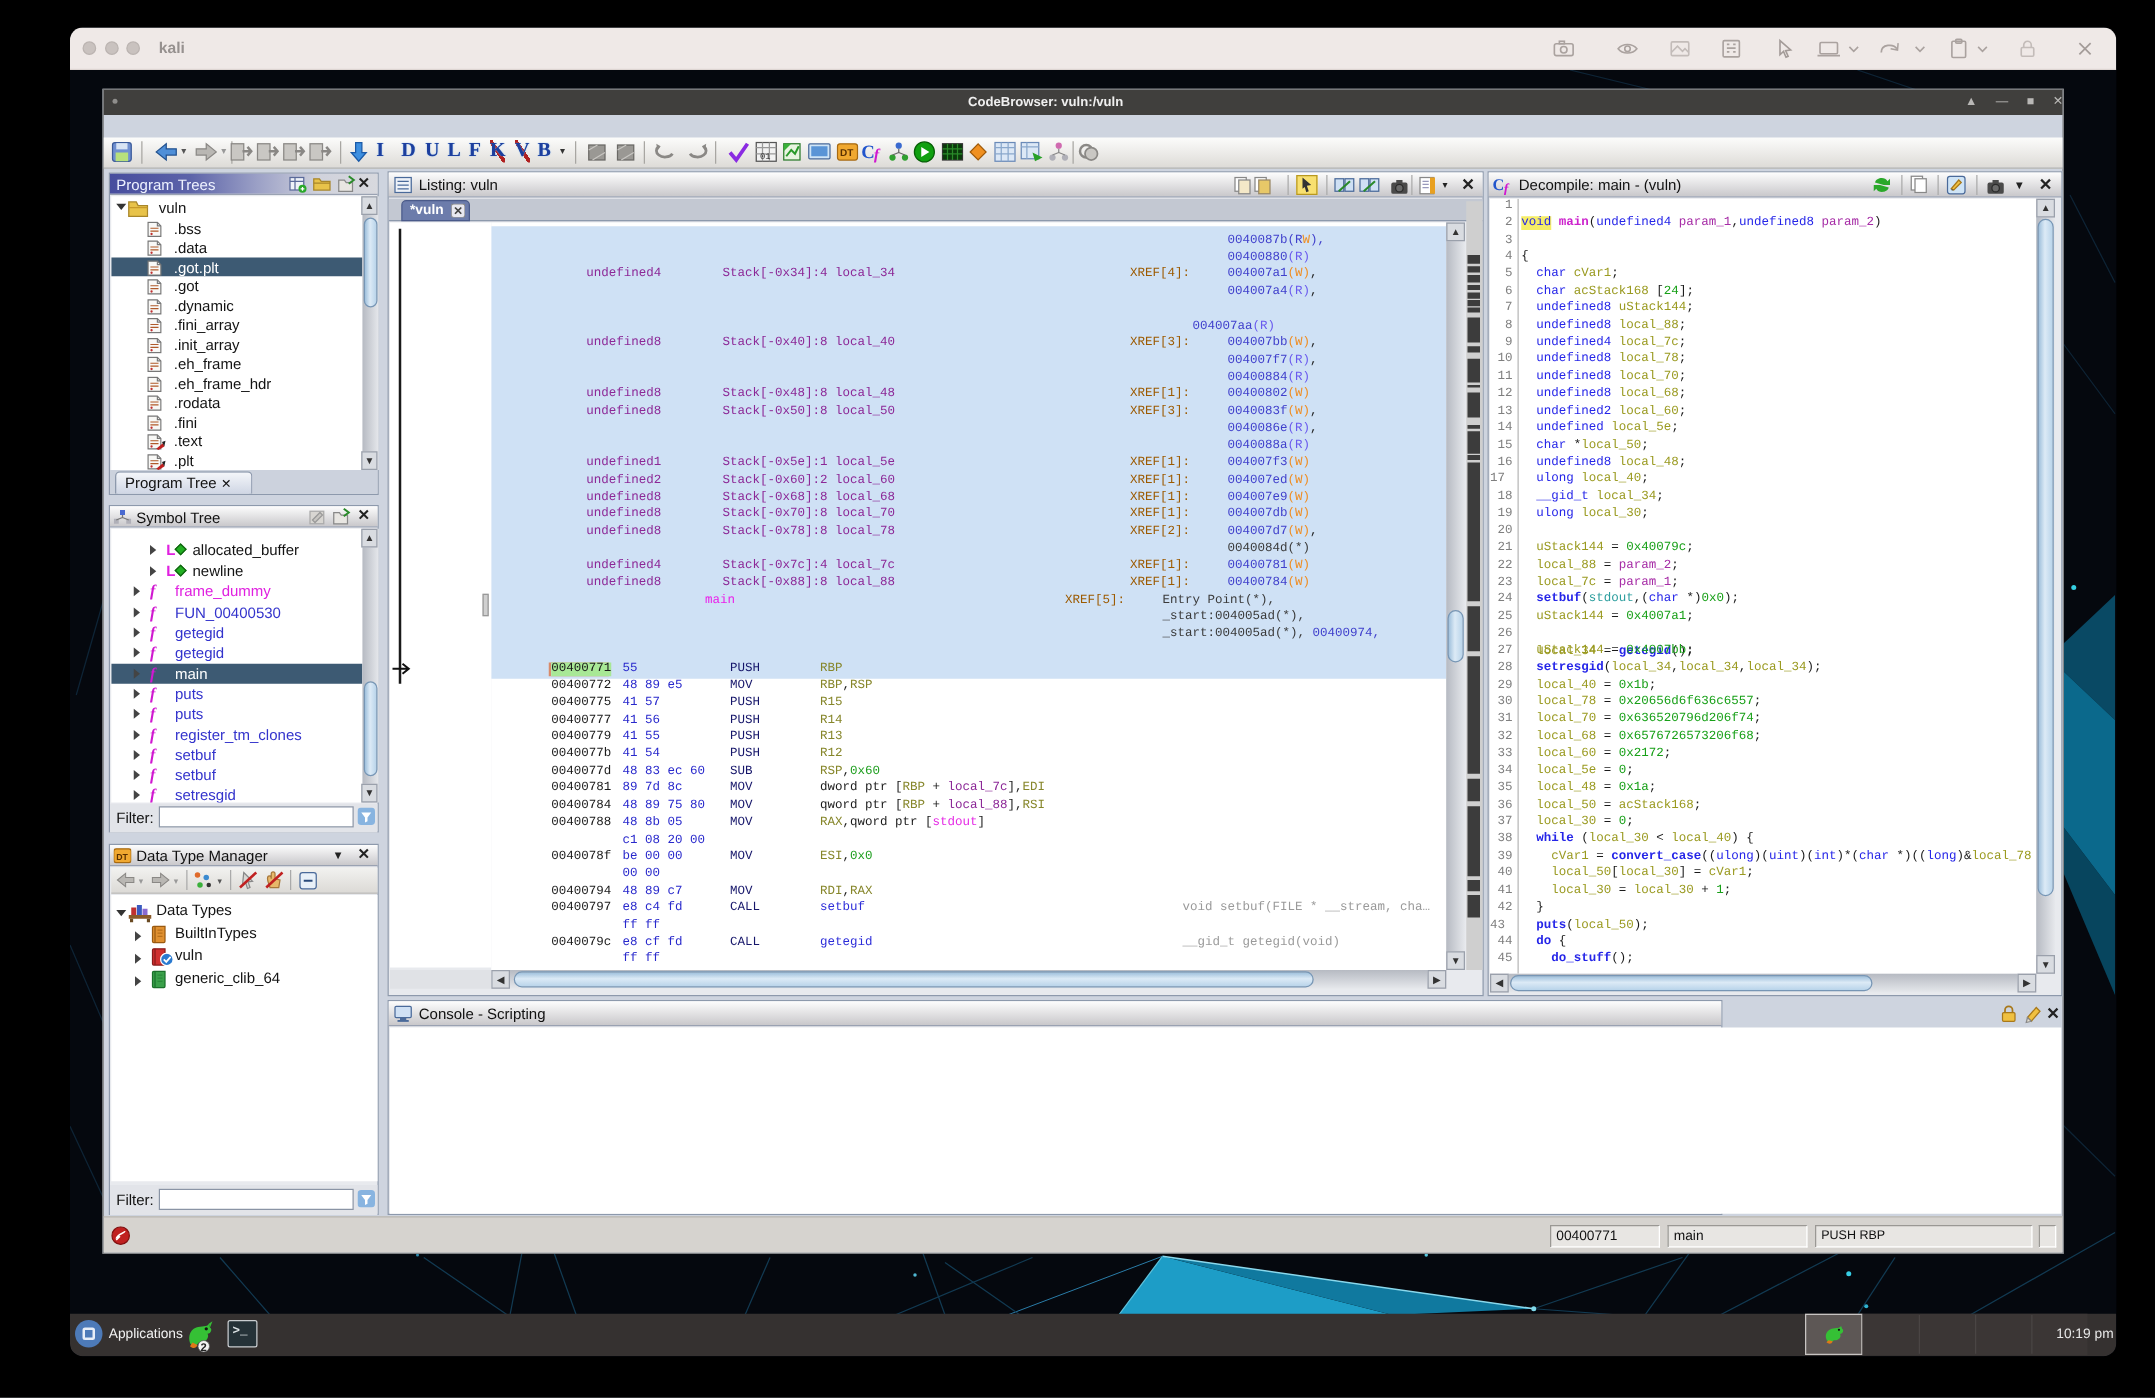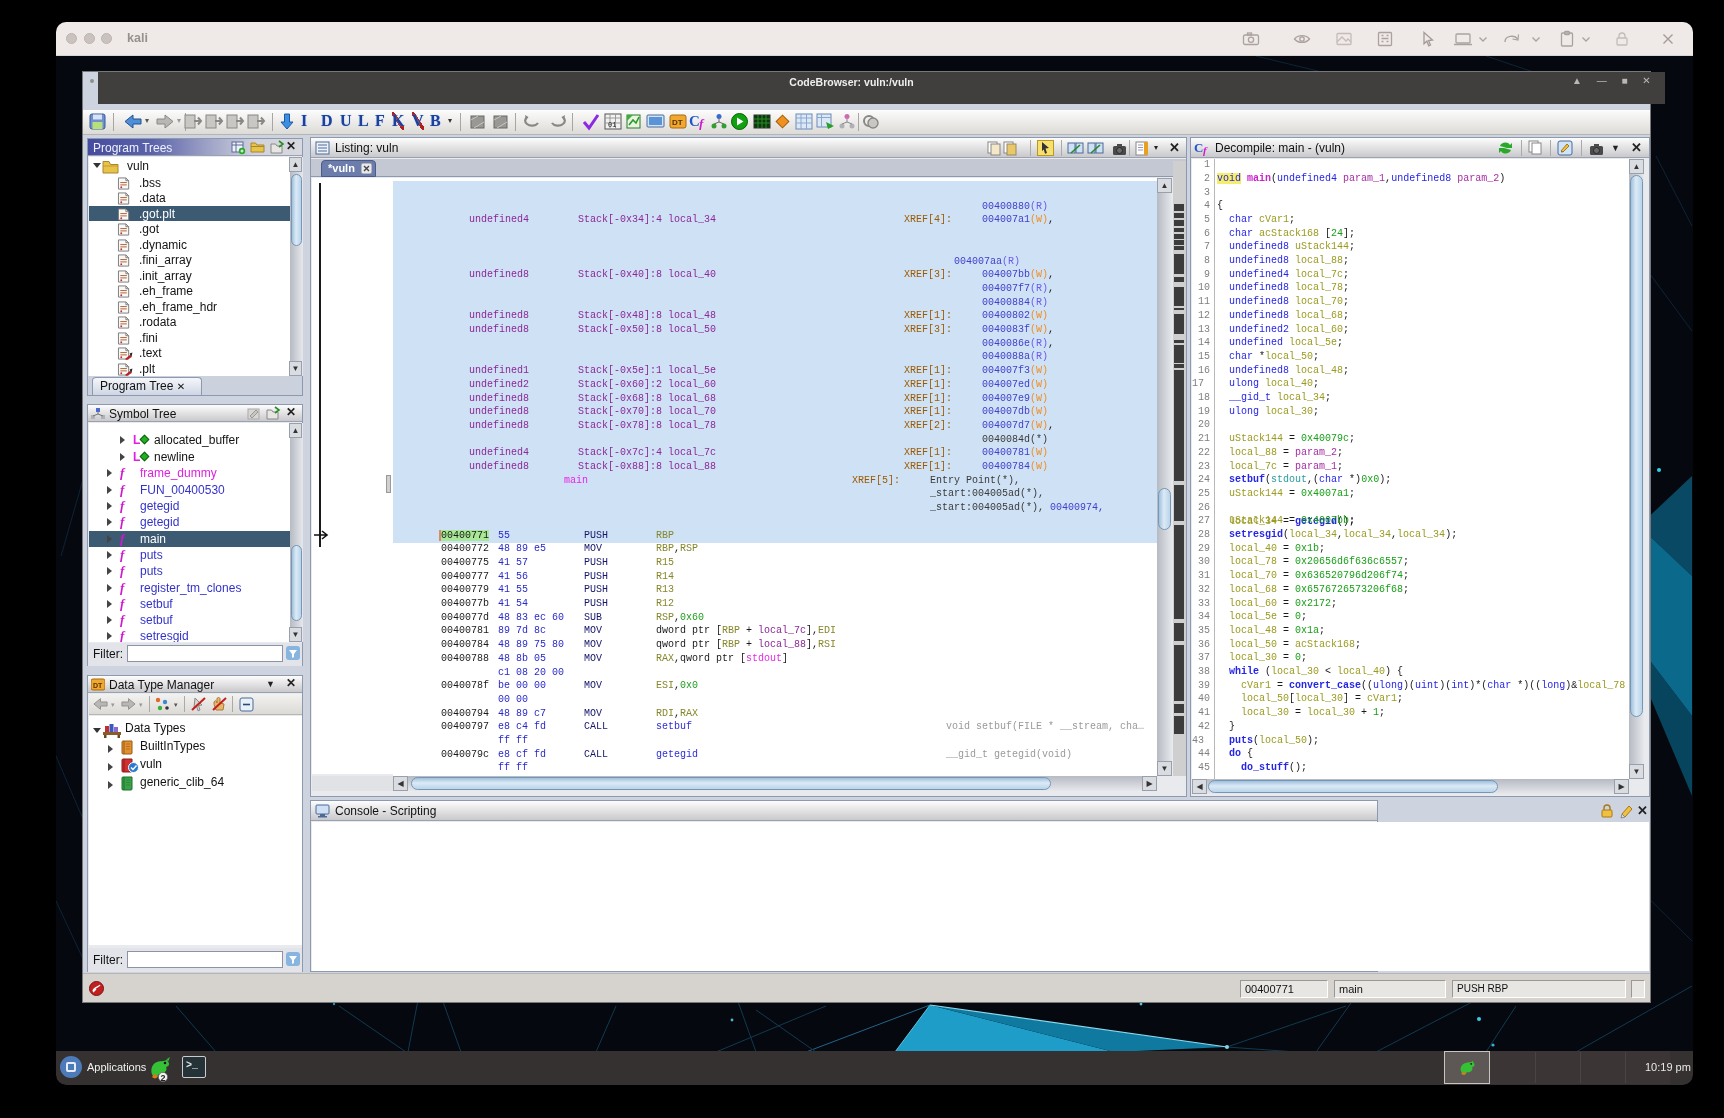--- a/index.html
+++ b/index.html
@@ -8,21 +8,21 @@
 .mono{font-family:"Liberation Mono",monospace;font-size:10px;white-space:pre;line-height:13.7px}
 #vmwin{position:absolute;left:56px;top:22px;width:1637px;height:1063px;border-radius:10px;overflow:hidden;background:#0a0f18}
 #world{position:absolute;left:-56px;top:-22px;width:1724px;height:1118px}
 
 #vtb{left:56px;top:22px;width:1637px;height:34px;background:#efe9e7;border-bottom:1px solid #ddd5d2}
 .tl{position:absolute;top:11px;width:11px;height:11px;border-radius:50%;background:#c9c2bf;border:1px solid #bbb4b1}
 #vtb-title{position:absolute;left:71px;top:9px;font-size:12.5px;font-weight:600;color:#96918f;font-family:"Liberation Sans",sans-serif}
 .vico{position:absolute;top:8px;color:#b3aba8}
 
 #gwin{left:82px;top:71px;width:1569px;height:932px;background:#ced4df;border:1px solid #77787a}
-#gtb{left:98px;top:72px;width:1567px;height:32px;background:#403f3d}
+#gtb{left:83px;top:72px;width:1567px;height:20px;background:#403f3d}
 #gtb-title{position:absolute;left:0;width:1507px;top:4px;text-align:center;color:#efefef;font-size:10.5px;font-weight:bold;font-family:"Liberation Sans",sans-serif}
 #gmenu{left:83px;top:91px;width:1567px;height:19px;background:linear-gradient(#ffffff,#ededea);border-bottom:1px solid #d8d6d2}
 .mi{position:absolute;top:3px;font-size:11.7px;color:#1a1a1a;font-family:"Liberation Sans",sans-serif}
 .mi u{text-decoration:underline}
 #gtool{left:83px;top:110px;width:1567px;height:25px;background:linear-gradient(#fcfcfb,#dddbd7);border-bottom:1px solid #b7b5b1}
 .tsep{position:absolute;top:3px;width:1px;height:18px;background:#a8a6a2}
 .tico{position:absolute;font-family:"Liberation Sans",sans-serif}
 
 .panel{position:absolute;border:1px solid #8d99ac;background:#e8eaee}
 .phdr{position:absolute;left:0;top:0;right:0;height:17px;background:linear-gradient(#fdfdfd,#c9c8cb);border-bottom:1px solid #9aa2b2;font-family:"Liberation Sans",sans-serif;font-size:12px;color:#111}
@@ -656,22 +656,24 @@
           </svg>
  </div>
  <div class="ab" style="left:1px;top:40px;width:81px;height:596px;background:#fff"></div>
  <div class="ab" style="left:8px;top:45px;width:2px;height:364px;background:#1a1a1a"></div>
  <svg class="ab" style="left:1px;top:390px" width="20" height="14" viewBox="0 0 20 14">
           <path d="M2 7 H14 M10 3 L15 7 L10 11" stroke="#111" stroke-width="1.6" fill="none"></path>
         </svg>
  <span class="ab" style="left:75px;top:337px;width:5px;height:18px;background:#d0d0d0;border:1px solid #999"></span>
  <div class="ab" style="left:82px;top:40px;width:764px;height:598px;background:#fff;overflow:hidden" id="listwrap">
    <div class="ab" style="left:0;top:3px;width:764px;height:361.5px;background:#cfe1f5"></div>
+   <div class="ab mono" style="left:0;top:8.0px;width:764px;height:14px"><span class="ab" style="left:589px"><span style="color:#4040cc">0040087b(R</span><span style="color:#ef8d22">W</span><span style="color:#4040cc">),</span></span></div>
    <div class="ab mono" style="left:0;top:21.7px;width:764px;height:14px"><span class="ab" style="left:589px"><span style="color:#4040cc">00400880</span><span style="color:#6a5aee">(R)</span><span style="color:#1a1a1a"></span></span></div>
    <div class="ab mono" style="left:0;top:35.4px;width:764px;height:14px"><span class="ab" style="left:76px"><span style="color:#8c2897">undefined4</span></span><span class="ab" style="left:185px"><span style="color:#8c2897">Stack[-0x34]:4 local_34</span></span><span class="ab" style="left:511px"><span style="color:#9c5a00">XREF[4]:</span></span><span class="ab" style="left:589px"><span style="color:#4040cc">004007a1</span><span style="color:#ef8d22">(W)</span><span style="color:#1a1a1a">,</span></span></div>
+   <div class="ab mono" style="left:0;top:49.1px;width:764px;height:14px"><span class="ab" style="left:589px"><span style="color:#4040cc">004007a4</span><span style="color:#6a5aee">(R)</span><span style="color:#1a1a1a">,</span></span></div>
    <div class="ab mono" style="left:0;top:76.5px;width:764px;height:14px"><span class="ab" style="left:561px"><span style="color:#4040cc">004007aa</span><span style="color:#6a5aee">(R)</span><span style="color:#1a1a1a"></span></span></div>
    <div class="ab mono" style="left:0;top:90.2px;width:764px;height:14px"><span class="ab" style="left:76px"><span style="color:#8c2897">undefined8</span></span><span class="ab" style="left:185px"><span style="color:#8c2897">Stack[-0x40]:8 local_40</span></span><span class="ab" style="left:511px"><span style="color:#9c5a00">XREF[3]:</span></span><span class="ab" style="left:589px"><span style="color:#4040cc">004007bb</span><span style="color:#ef8d22">(W)</span><span style="color:#1a1a1a">,</span></span></div>
    <div class="ab mono" style="left:0;top:103.9px;width:764px;height:14px"><span class="ab" style="left:589px"><span style="color:#4040cc">004007f7</span><span style="color:#6a5aee">(R)</span><span style="color:#1a1a1a">,</span></span></div>
    <div class="ab mono" style="left:0;top:117.6px;width:764px;height:14px"><span class="ab" style="left:589px"><span style="color:#4040cc">00400884</span><span style="color:#6a5aee">(R)</span><span style="color:#1a1a1a"></span></span></div>
    <div class="ab mono" style="left:0;top:131.3px;width:764px;height:14px"><span class="ab" style="left:76px"><span style="color:#8c2897">undefined8</span></span><span class="ab" style="left:185px"><span style="color:#8c2897">Stack[-0x48]:8 local_48</span></span><span class="ab" style="left:511px"><span style="color:#9c5a00">XREF[1]:</span></span><span class="ab" style="left:589px"><span style="color:#4040cc">00400802</span><span style="color:#ef8d22">(W)</span><span style="color:#1a1a1a"></span></span></div>
    <div class="ab mono" style="left:0;top:145.0px;width:764px;height:14px"><span class="ab" style="left:76px"><span style="color:#8c2897">undefined8</span></span><span class="ab" style="left:185px"><span style="color:#8c2897">Stack[-0x50]:8 local_50</span></span><span class="ab" style="left:511px"><span style="color:#9c5a00">XREF[3]:</span></span><span class="ab" style="left:589px"><span style="color:#4040cc">0040083f</span><span style="color:#ef8d22">(W)</span><span style="color:#1a1a1a">,</span></span></div>
    <div class="ab mono" style="left:0;top:158.7px;width:764px;height:14px"><span class="ab" style="left:589px"><span style="color:#4040cc">0040086e</span><span style="color:#6a5aee">(R)</span><span style="color:#1a1a1a">,</span></span></div>
    <div class="ab mono" style="left:0;top:172.4px;width:764px;height:14px"><span class="ab" style="left:589px"><span style="color:#4040cc">0040088a</span><span style="color:#6a5aee">(R)</span><span style="color:#1a1a1a"></span></span></div>
    <div class="ab mono" style="left:0;top:186.1px;width:764px;height:14px"><span class="ab" style="left:76px"><span style="color:#8c2897">undefined1</span></span><span class="ab" style="left:185px"><span style="color:#8c2897">Stack[-0x5e]:1 local_5e</span></span><span class="ab" style="left:511px"><span style="color:#9c5a00">XREF[1]:</span></span><span class="ab" style="left:589px"><span style="color:#4040cc">004007f3</span><span style="color:#ef8d22">(W)</span><span style="color:#1a1a1a"></span></span></div>
    <div class="ab mono" style="left:0;top:199.8px;width:764px;height:14px"><span class="ab" style="left:76px"><span style="color:#8c2897">undefined2</span></span><span class="ab" style="left:185px"><span style="color:#8c2897">Stack[-0x60]:2 local_60</span></span><span class="ab" style="left:511px"><span style="color:#9c5a00">XREF[1]:</span></span><span class="ab" style="left:589px"><span style="color:#4040cc">004007ed</span><span style="color:#ef8d22">(W)</span><span style="color:#1a1a1a"></span></span></div>

